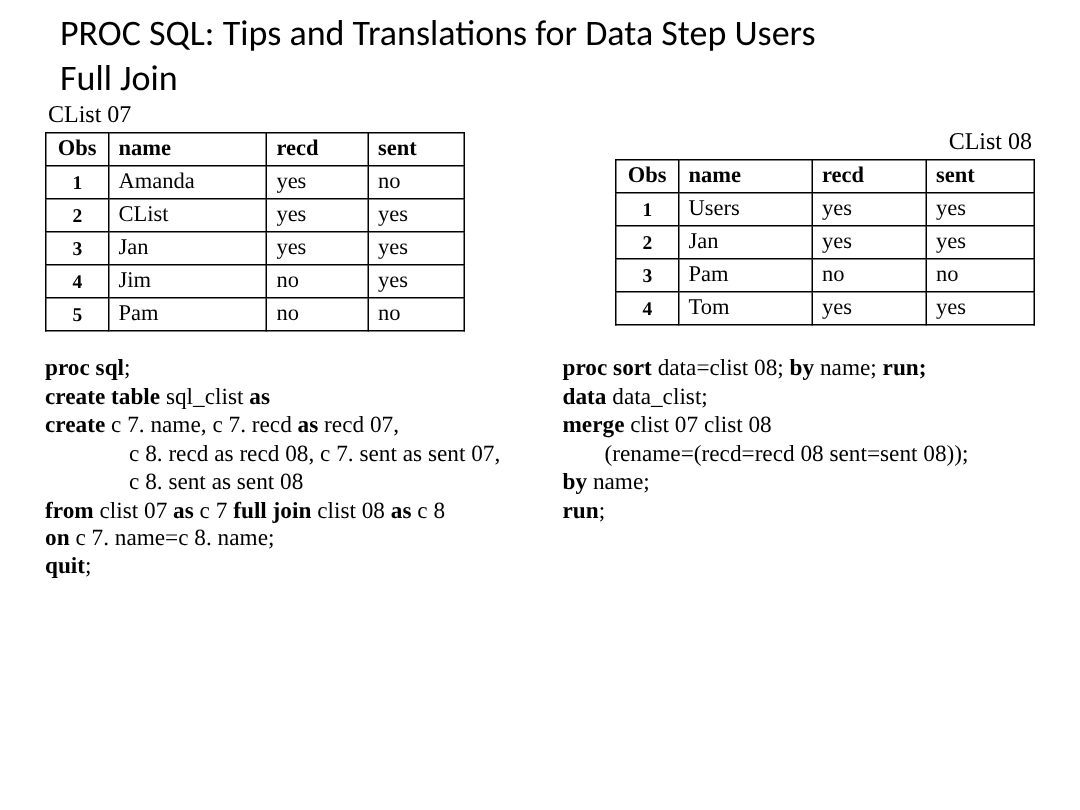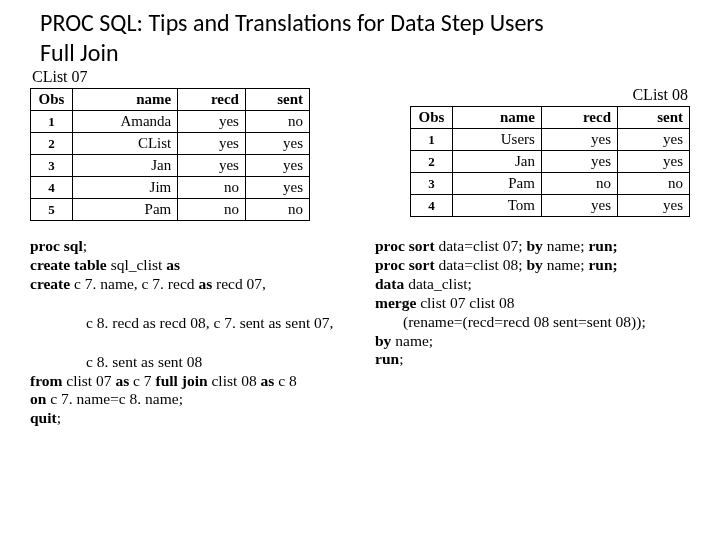--- a/index.html
+++ b/index.html
@@ -40,21 +40,21 @@
   .left-block { width: 280px; }
   .right-block { width: 280px; margin-top: 18px; }
   table.data {
     border-collapse: collapse;
     width: 100%;
     font-size: 15px;
   }
   table.data th, table.data td {
     border: 1px solid #000;
     padding: 2px 6px;
-    text-align: right;
+    text-align: left;
     vertical-align: middle;
     height: 22px;
   }
   table.data th {
     font-weight: bold;
     background: #fff;
   }
   table.data th.obs-h, table.data td.obs {
     text-align: center;
     width: 42px;
@@ -64,21 +64,21 @@
     display: flex;
     justify-content: flex-end;
     margin-top: 16px;
     font-size: 15.5px;
     line-height: 1.22;
   }
   .code-left { width: 345px; }
   .code-right { width: 315px; }
   .kw { font-weight: bold; }
   .ind1 { padding-left: 28px; display: block; }
-  .ind2 { padding-left: 56px; display: block; margin-top: 20px; }
+  .ind2 { padding-left: 56px; display: block; }
 </style>
 </head>
 <body>
 
 <div class="title">
   <span>PROC SQL: Tips and Translations for Data Step Users</span><br>
   <span>Full Join</span>
 </div>
 
 <div class="content">
@@ -178,21 +178,20 @@
       <div><span class="kw">create table</span><span> sql_clist </span><span class="kw">as</span></div>
       <div><span class="kw">create</span><span> c 7. name, c 7. recd </span><span class="kw">as</span><span> recd 07,</span></div>
       <span class="ind2">c 8. recd as recd 08,   c 7. sent as sent 07,</span>
       <span class="ind2">c 8. sent as sent 08</span>
       <div><span class="kw">from</span><span> clist 07 </span><span class="kw">as</span><span> c 7 </span><span class="kw"> full join </span><span> clist 08 </span><span class="kw">as</span><span> c 8</span></div>
       <div><span class="kw">on</span><span> c 7. name=c 8. name;</span></div>
       <div><span class="kw">quit</span><span>;</span></div>
     </div>
 
     <div class="code-right">
-      <div><span class="kw">proc sort</span><span> data=clist 07; </span><span class="kw">by</span><span> name; </span><span class="kw">run;</span></div>
       <div><span class="kw">proc sort</span><span> data=clist 08; </span><span class="kw">by</span><span> name; </span><span class="kw">run;</span></div>
       <div><span class="kw">data</span><span> data_clist;</span></div>
       <div><span class="kw">merge</span><span> clist 07 clist 08</span></div>
       <span class="ind1">(rename=(recd=recd 08 sent=sent 08));</span>
       <div><span class="kw">by</span><span> name;</span></div>
       <div><span class="kw">run</span><span>;</span></div>
     </div>
   </div>
 </div>
 

